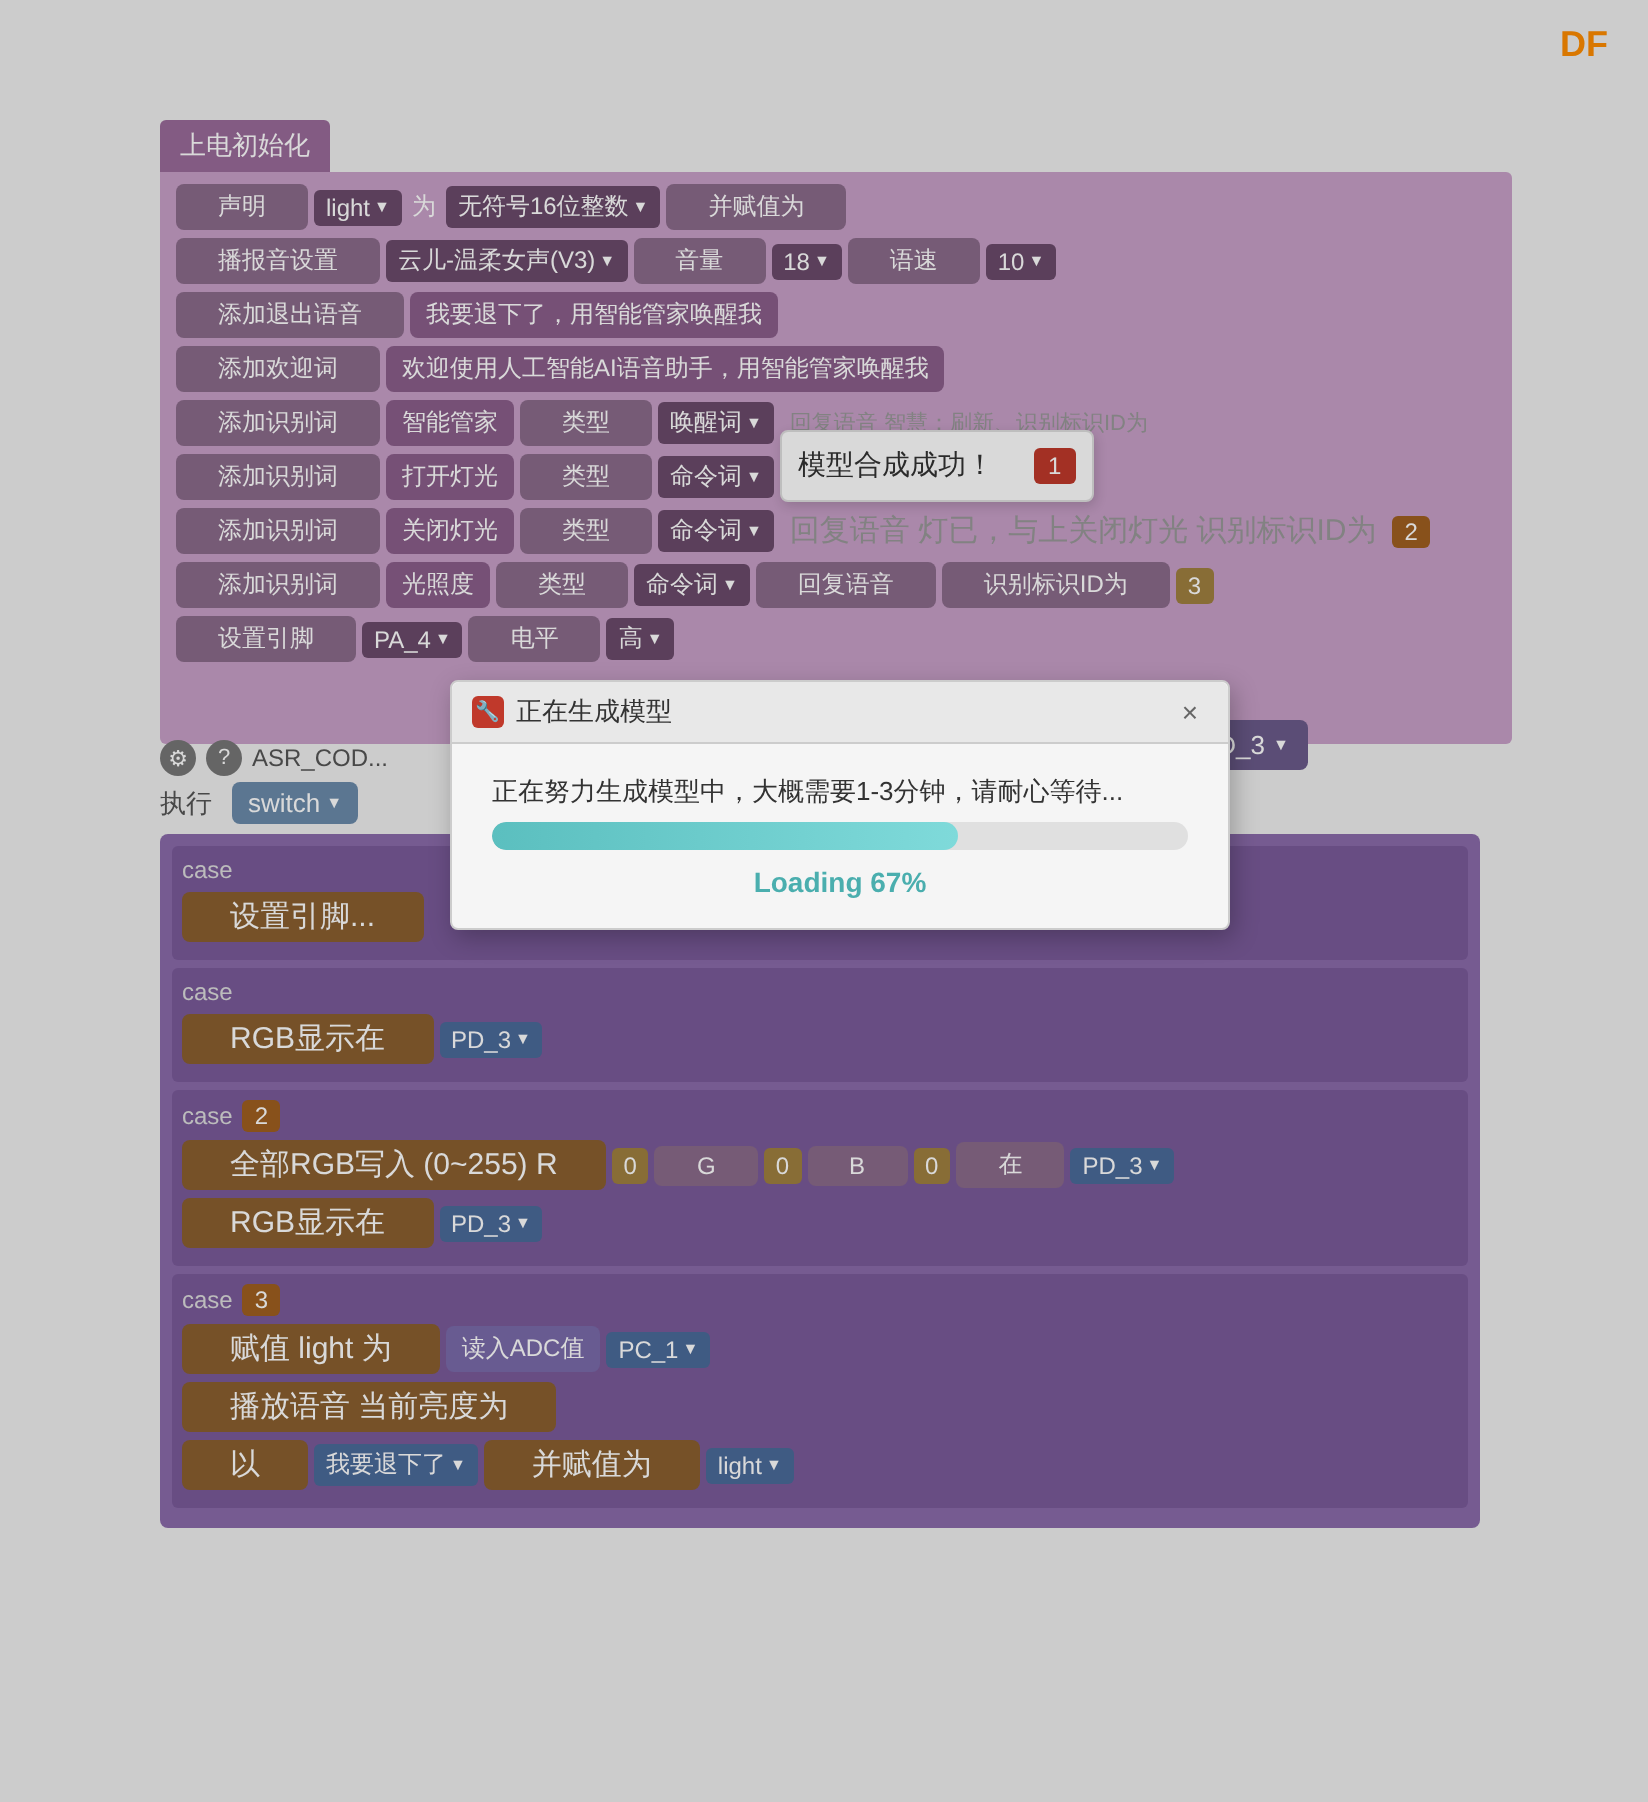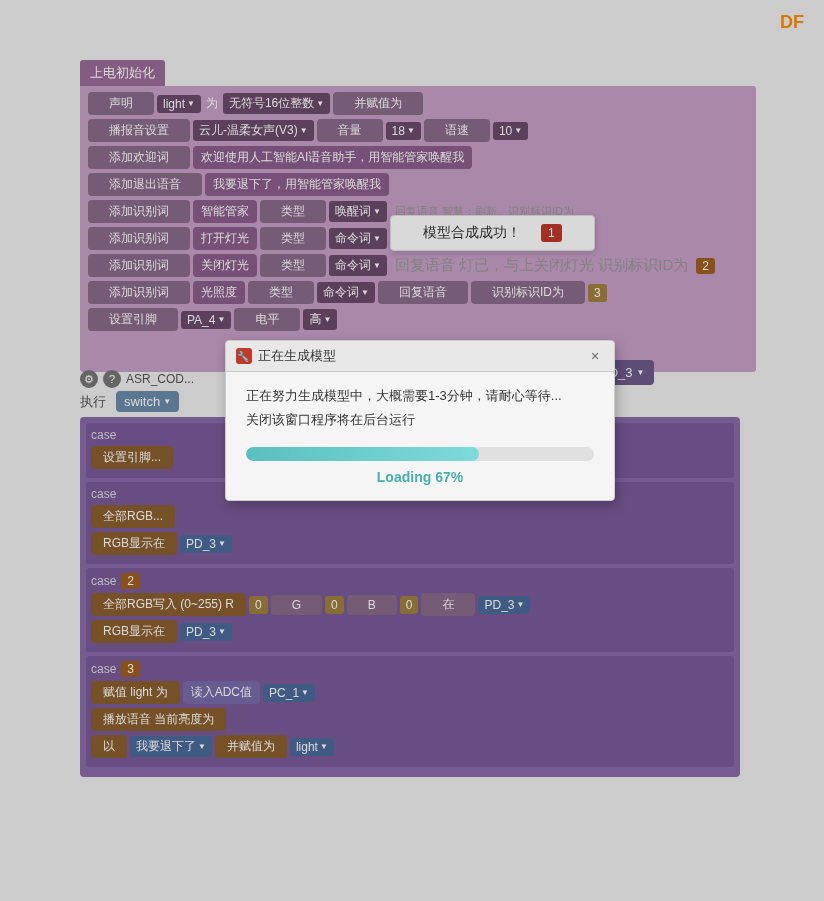--- a/index.html
+++ b/index.html
@@ -222,22 +222,22 @@
       font-size: 12px;
       display: flex;
       align-items: center;
       gap: 3px;
     }
 
     .brown-pill {
       background: #8B6030;
       color: white;
       border-radius: 4px;
-      padding: 3px 12px;
-      font-size: 12px;
+      padding: 3px 24px;
+      font-size: 15px;
       display: flex;
       align-items: center;
       gap: 3px;
     }
 
     .num-box {
       background: #A08040;
       color: white;
       border-radius: 3px;
       padding: 2px 6px;
@@ -365,21 +365,21 @@
     }
 
     
     .success-toast {
       position: absolute;
       top: 215px;
       left: 390px;
       background: white;
       border: 1px solid #E0E0E0;
       border-radius: 4px;
-      padding: 8px 32px;
+      padding: 8px 8px;
       font-size: 14px;
       color: #333;
       box-shadow: 1px 2px 6px rgba(0,0,0,0.15);
       white-space: nowrap;
       z-index: 50;
       display: flex;
       align-items: center;
       gap: 20px;
     }
 
@@ -434,27 +434,27 @@
     <div class="block-row">
       <span class="pill">播报音设置</span>
       <span class="pill-dropdown">云儿-温柔女声(V3)</span>
       <span class="pill">音量</span>
       <span class="pill-dropdown">18</span>
       <span class="pill">语速</span>
       <span class="pill-dropdown">10</span>
     </div>
 
     <div class="block-row">
+      <span class="pill">添加退出语音</span>
+      <span class="pill-text">我要退下了，用智能管家唤醒我</span>
+    </div>
+
+    <div class="block-row">
       <span class="pill">添加欢迎词</span>
       <span class="pill-text">欢迎使用人工智能AI语音助手，用智能管家唤醒我</span>
-    </div>
-
-    <div class="block-row">
-      <span class="pill">添加退出语音</span>
-      <span class="pill-text">我要退下了，用智能管家唤醒我</span>
     </div>
 
     <div class="block-row">
       <span class="pill">添加识别词</span>
       <span class="pill-text">智能管家</span>
       <span class="pill">类型</span>
       <span class="pill-dropdown">唤醒词</span>
       <span style="color:#999; font-size:11px; margin-left:5px;">回复语音 智慧：刷新、识别标识ID为</span>
     </div>
 
@@ -527,23 +527,20 @@
         <span>case</span>
       </div>
       <div class="block-row">
         <span class="brown-pill">设置引脚...</span>
       </div>
     </div>
 
     <div class="case-block">
       <div class="case-label">
         <span>case</span>
-      </div>
-      <div class="block-row">
-        <span class="brown-pill">全部RGB...</span>
       </div>
       <div class="block-row">
         <span class="brown-pill">RGB显示在</span>
         <span class="blue-box">PD_3</span>
       </div>
     </div>
 
     <div class="case-block">
       <div class="case-label">
         <span>case</span>
@@ -597,19 +594,18 @@
 <div class="modal">
   <div class="modal-titlebar">
     <div class="modal-title-left">
       <div class="modal-icon">🔧</div>
       <span class="modal-title-text">正在生成模型</span>
     </div>
     <button class="modal-close">×</button>
   </div>
   <div class="modal-body">
     <div class="modal-msg1">正在努力生成模型中，大概需要1-3分钟，请耐心等待...</div>
-    <div class="modal-msg2">关闭该窗口程序将在后台运行</div>
     <div class="progress-bar-bg">
       <div class="progress-bar-fill" style="width: 67%;"></div>
     </div>
     <div class="progress-label">Loading 67%</div>
   </div>
 </div>
 
 </body></html>

